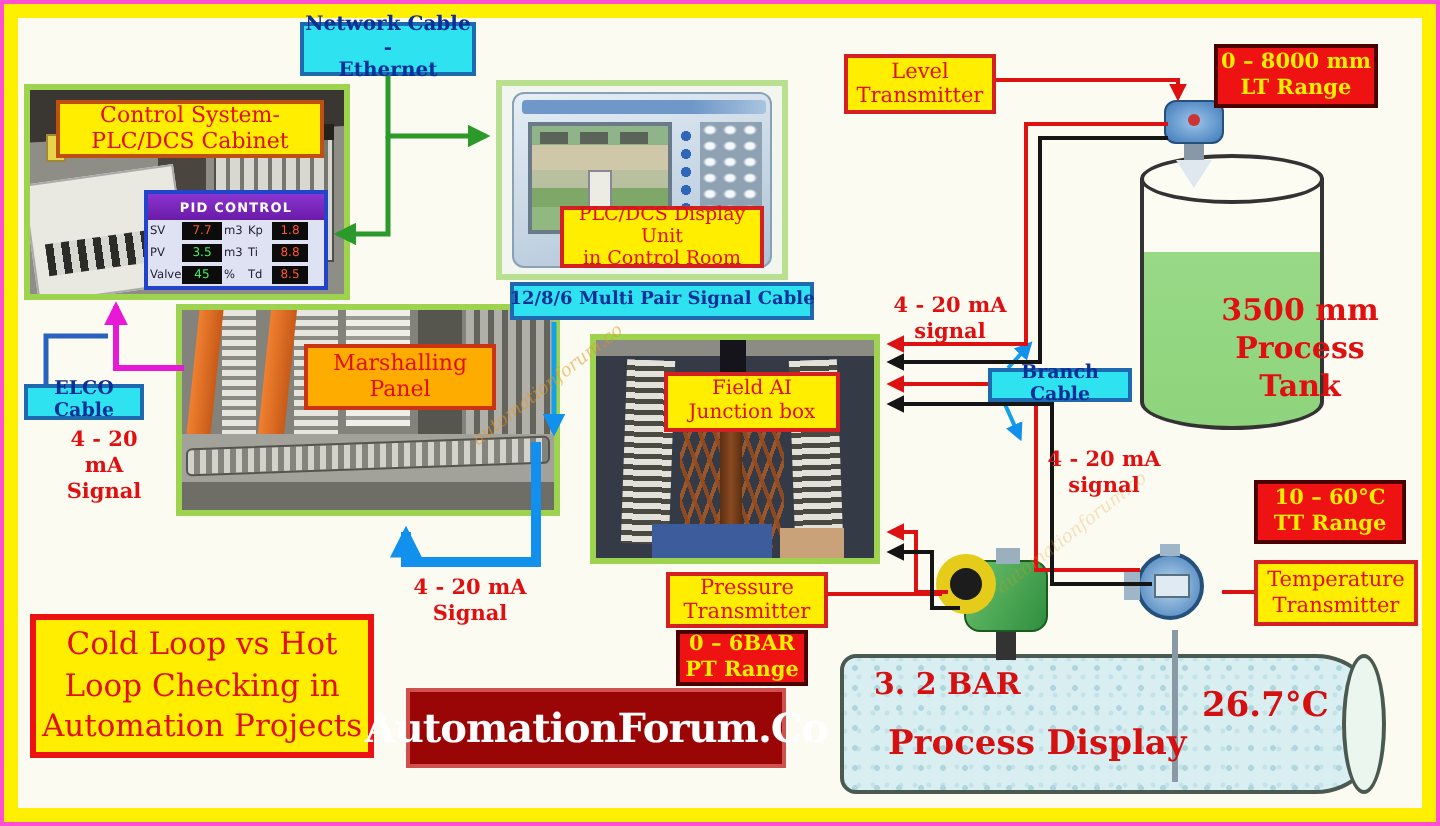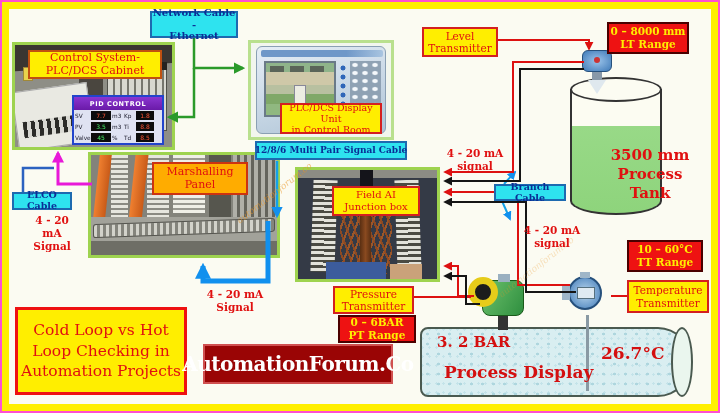--- a/index.html
+++ b/index.html
@@ -204,21 +204,21 @@
     </div>
     <div class="pid-row">
       <span>Valve</span>
       <span class="lcd g">45</span>
       <span>%</span>
       <span>Td</span>
       <span class="lcd">8.5</span>
     </div>
   </div>
 
-  <div class="abs ylb" style="left:152px;top:162px;width:96px;height:33px;font-size:11px;background:#ffac00;border-color:#cc3311;">Marshalling
+  <div class="abs ylb" style="left:152px;top:172px;width:96px;height:33px;font-size:11px;background:#ffac00;border-color:#cc3311;">Marshalling
 Panel</div>
 
   <div class="abs cyb" style="left:12px;top:192px;width:60px;height:18px;font-size:9.5px;">ELCO Cable</div>
 
   <div class="abs sig" style="left:26px;top:214px;width:52px;">4 - 20
 mA
 Signal</div>
 
   <div class="abs cyb" style="left:255px;top:141px;width:152px;height:19px;font-size:9px;white-space:nowrap;">12/8/6 Multi Pair Signal Cable</div>
 
@@ -244,24 +244,24 @@
 
   <div class="abs rrb" style="left:627px;top:240px;width:76px;height:32px;font-size:10.5px;">10 – 60°C
 TT Range</div>
 
   <div class="abs ylb" style="left:627px;top:280px;width:82px;height:33px;font-size:10.5px;">Temperature
 Transmitter</div>
 
   <div class="abs ylb" style="left:333px;top:286px;width:81px;height:28px;font-size:10.5px;">Pressure
 Transmitter</div>
 
-  <div class="abs rrb" style="left:338px;top:315px;width:78px;height:28px;font-size:10.5px;">0 – 6BAR
+  <div class="abs rrb" style="left:338px;top:315px;width:66px;height:28px;font-size:10.5px;">0 – 6BAR
 PT Range</div>
 
-  <div class="abs ylb" style="left:15px;top:307px;width:172px;height:88px;font-size:15.5px;border:3px solid #ee1111;line-height:1.35;">Cold Loop vs Hot
+  <div class="abs ylb" style="left:15px;top:307px;width:172px;height:72px;font-size:15.5px;border:3px solid #ee1111;line-height:1.35;">Cold Loop vs Hot
 Loop Checking in
 Automation Projects</div>
 
   <div class="abs" style="left:203px;top:344px;width:190px;height:40px;background:#9a0505;border:2px solid #d05050;color:#fff;
               font-weight:bold;font-size:20px;letter-spacing:-0.5px;display:flex;align-items:center;justify-content:center;z-index:6;">AutomationForum.Co</div>
 
   <div class="wm" style="left:228px;top:188px;">automationforum.co</div>
   <div class="wm" style="left:490px;top:262px;opacity:.5;">automationforum.co</div>
 </div>
 

